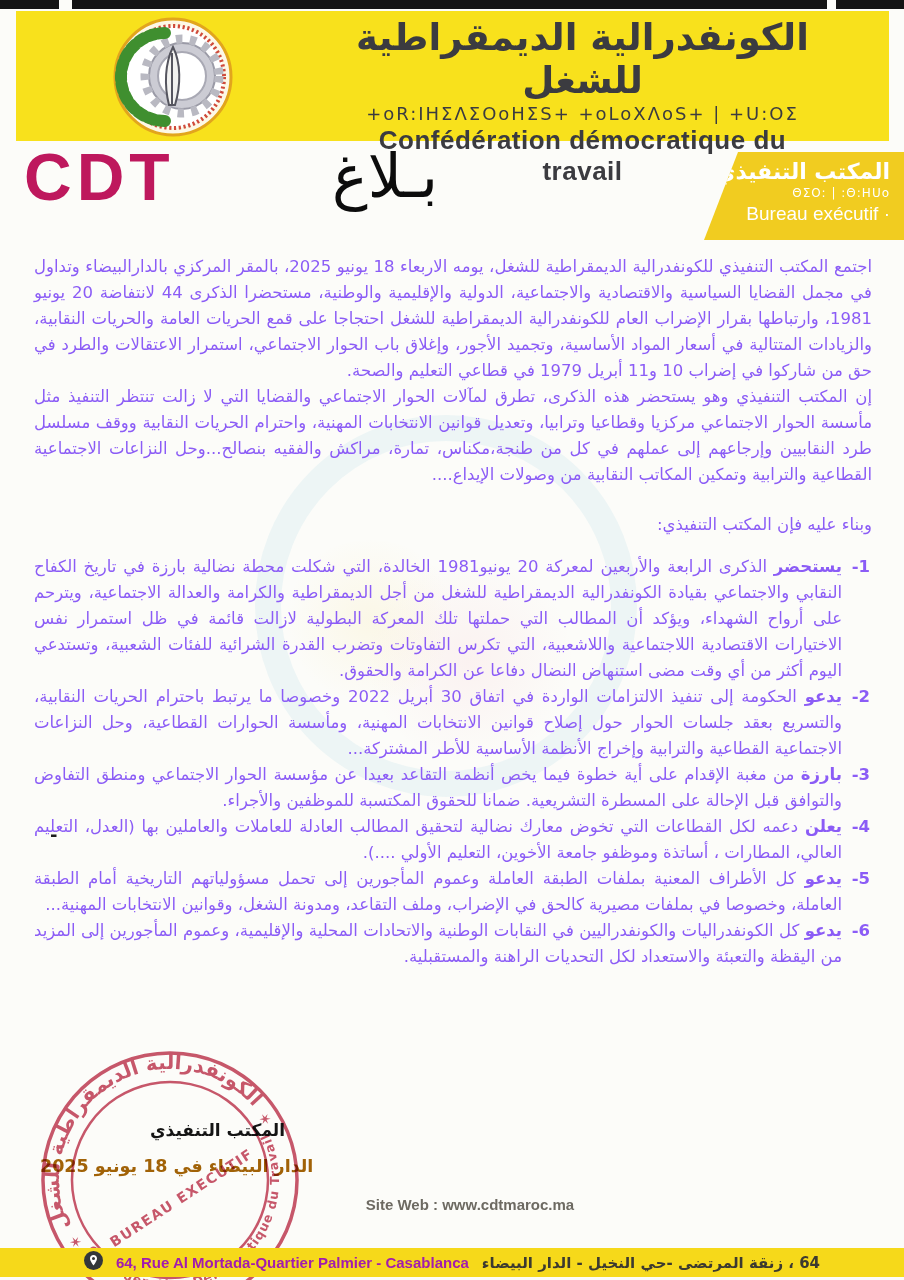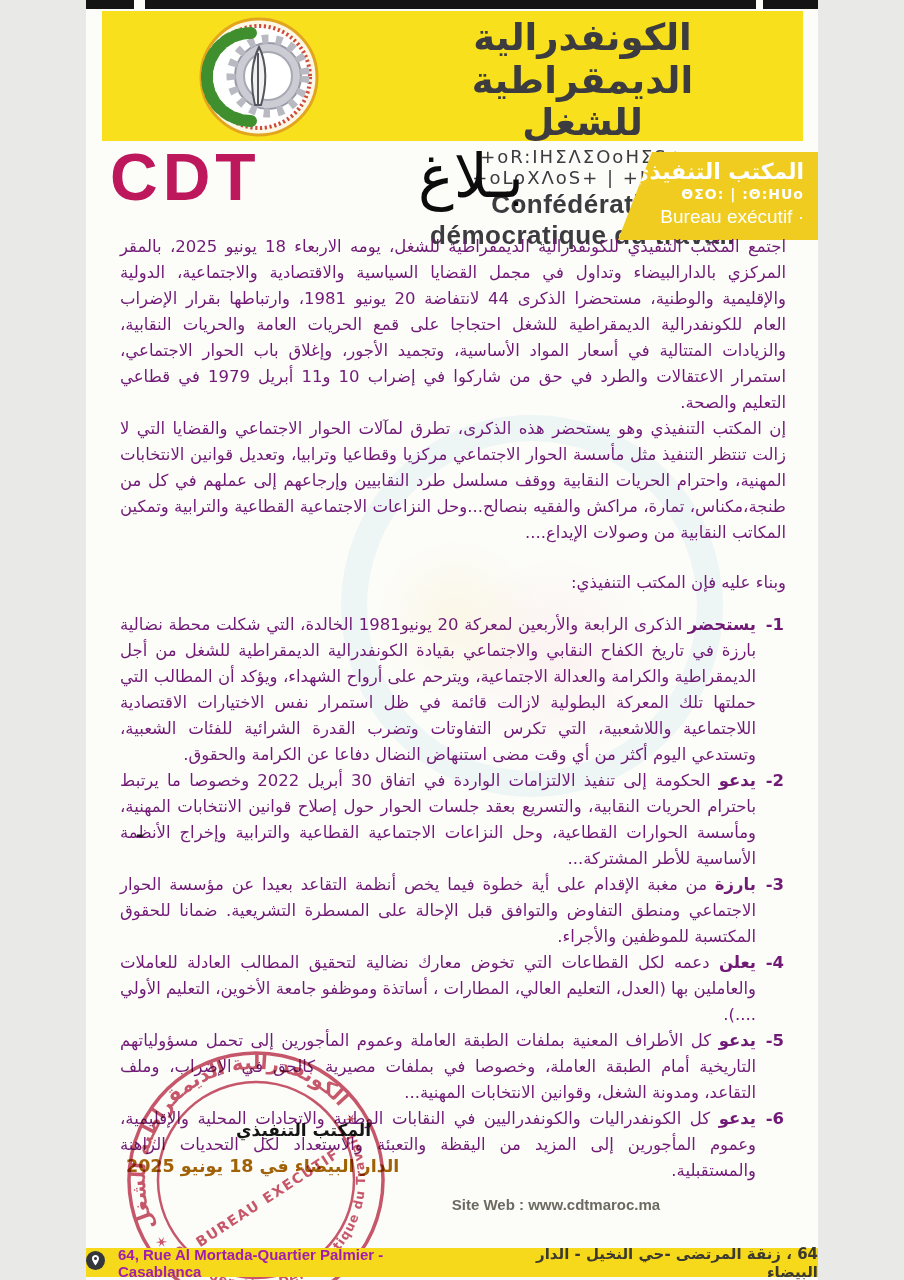--- a/index.html
+++ b/index.html
@@ -1,48 +1,48 @@
 <!DOCTYPE html>
 <html lang="ar"><head>
 <meta charset="utf-8">
 <style>
   html,body{margin:0;padding:0;background:#e9e9e7;}
-  .page{position:relative;width:732px;height:1280px;margin:0 auto;background:#fcfcf9;
+  .page{position:relative;width:904px;height:1280px;margin:0 auto;background:#fcfcf9;
         overflow:hidden;font-family:"DejaVu Sans",sans-serif;}
   
   .top-strip{position:absolute;top:0;left:0;right:0;height:9px;
     background:linear-gradient(90deg,#141414 0 6.5%,#fcfcf9 6.5% 8%,#141414 8% 91.5%,#fcfcf9 91.5% 92.5%,#141414 92.5% 100%);}
   
   .banner{position:absolute;left:16px;right:15px;top:11px;height:130px;background:#f8e11c;}
   .logo{position:absolute;left:96px;top:5px;}
   .titles{position:absolute;left:320px;right:60px;top:6px;text-align:center;color:#3b3b40;}
   .t-ar{font-size:37px;font-weight:bold;line-height:1.15;direction:rtl;}
   .t-tif{font-size:18px;font-weight:normal;letter-spacing:2px;margin-top:1px;}
   .t-fr{font-size:26px;font-weight:bold;margin-top:1px;font-family:"Liberation Sans",sans-serif;letter-spacing:.5px;}
   
   .cdt{position:absolute;left:24px;top:144px;font-family:Liberation Sans, sans-serif;
        font-weight:bold;font-size:66px;color:#be185d;letter-spacing:5px;line-height:1;}
   .balagh{position:absolute;left:280px;width:210px;top:140px;text-align:center;
           font-size:60px;font-weight:normal;color:#0c0c0c;direction:rtl;line-height:1.2;}
   .badge{position:absolute;right:0;top:152px;width:200px;height:88px;background:#f1cc20;
          clip-path:polygon(17% 0,100% 0,100% 100%,0 100%);color:#fff;text-align:right;box-sizing:border-box;
          padding:7px 14px 0 0;}
   .b-ar{font-size:22px;font-weight:bold;direction:rtl;line-height:1.2;}
-  .b-tif{font-size:14px;font-weight:bold;letter-spacing:1px;line-height:1.4;text-align:right;}
+  .b-tif{font-size:12px;font-weight:normal;letter-spacing:1px;line-height:1.4;text-align:right;}
   .b-fr{font-size:19px;font-weight:normal;font-family:"Liberation Sans",sans-serif;line-height:1.3;}
   
   .wm1{position:absolute;left:255px;top:415px;width:330px;height:330px;border-radius:50%;
        border:26px solid rgba(110,185,220,.10);z-index:0;}
   .wm2{position:absolute;left:360px;top:560px;width:220px;height:200px;border-radius:50%;
        background:radial-gradient(circle,rgba(235,120,140,.08),rgba(235,120,140,0) 70%);z-index:0;}
   .wm3{position:absolute;left:280px;top:540px;width:180px;height:160px;border-radius:50%;
        background:radial-gradient(circle,rgba(240,205,70,.10),rgba(240,205,70,0) 70%);z-index:0;}
   
-  .doc{position:absolute;right:32px;left:34px;top:234px;direction:rtl;text-align:justify;
-       font-size:16.5px;line-height:26px;color:#701a75;z-index:1;}
+  .doc{position:absolute;right:32px;left:34px;top:254px;direction:rtl;text-align:justify;
+       font-size:16.5px;line-height:26px;color:#8b5cf6;z-index:1;}
   .doc p{margin:0;}
   .p2{margin-bottom:24px !important;}
   .lead{margin-bottom:16px !important;}
   .item{position:relative;padding-right:30px;}
   .inum{position:absolute;right:2px;top:0;font-weight:bold;}
   .iverb{font-weight:bold;}
   .stray{position:absolute;left:50px;top:824px;font-weight:bold;color:#1c1c1c;z-index:1;font-size:18px;}
   
   .sig{position:absolute;left:150px;top:1120px;font-weight:bold;font-size:17px;color:#141414;direction:rtl;z-index:2;}
   .date{position:absolute;left:40px;top:1156px;font-weight:bold;font-size:17.5px;color:#a16207;direction:rtl;z-index:2;}

